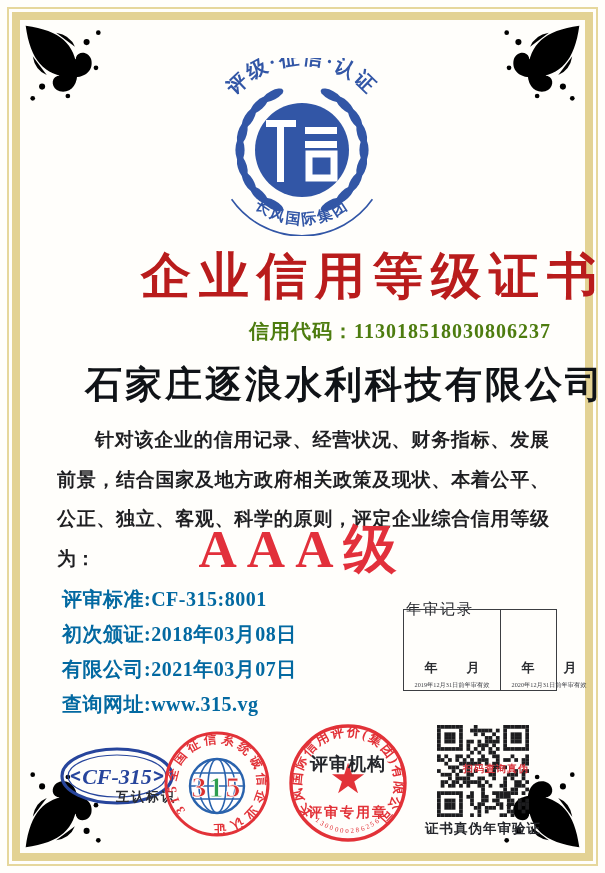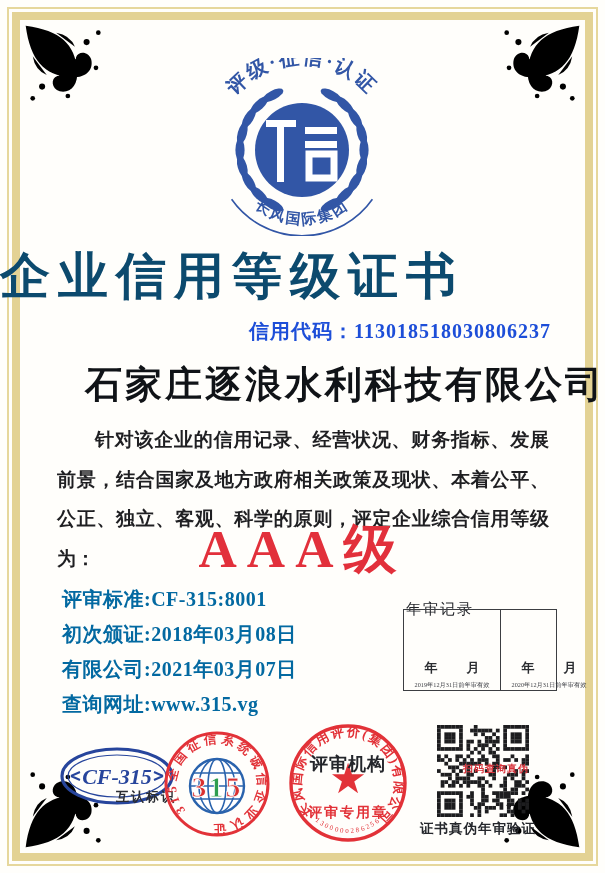--- a/index.html
+++ b/index.html
@@ -11,23 +11,23 @@
   .outer-line{position:absolute;inset:7px;border:2px solid #e6d79c;pointer-events:none;}
   .frame{position:absolute;inset:12px;border:8px solid #e3d294;pointer-events:none;}
   .corner{position:absolute;width:82px;height:82px;}
   .corner.tl{left:21px;top:21px;}
   .corner.tr{right:21px;top:21px;transform:scaleX(-1);}
   .corner.bl{left:21px;bottom:21px;transform:scaleY(-1);}
   .corner.br{right:21px;bottom:21px;transform:scale(-1,-1);}
 
   .abs{position:absolute;}
   .logo{left:192px;top:58px;width:220px;height:178px;}
-  .cert-title{left:0;right:0;top:243px;text-align:left;font-size:50px;font-weight:bold;
-    color:#0c4a6e;letter-spacing:8px;}
-  .credit-code{right:54px;top:318px;font-size:20px;font-weight:bold;color:#1d4ed8;letter-spacing:1px;}
+  .cert-title{left:0;right:0;top:243px;text-align:right;font-size:50px;font-weight:bold;
+    color:#b91c1c;letter-spacing:8px;}
+  .credit-code{right:54px;top:318px;font-size:20px;font-weight:bold;color:#4d7c0f;letter-spacing:1px;}
   .company{left:0;right:0;top:360px;text-align:right;font-size:37px;font-weight:bold;
     color:#101317;letter-spacing:3px;}
   .body-text{left:57px;right:56px;top:420px;font-size:19px;line-height:2.08;
     color:#1f1f22;font-weight:600;text-align:justify;text-indent:2em;}
   .grade{left:0;right:0;top:514px;text-align:center;font-size:53px;font-weight:bold;
     color:#e2303b;letter-spacing:10px;}
   .details{left:62px;top:586px;font-size:20px;font-weight:bold;color:#0369a1;}
   .details div{margin-bottom:8px;letter-spacing:0.5px;}
 
   .annual-label{left:406px;top:600px;font-size:15px;font-weight:normal;color:#23252a;letter-spacing:2px;}
@@ -37,21 +37,21 @@
   .ym-row{display:flex;justify-content:space-around;padding:0 6px;font-size:13px;font-weight:bold;color:#2a2c30;margin-bottom:1px;}
   .tiny-note{font-size:8px;color:#3c3e44;text-align:center;white-space:nowrap;transform:scale(0.78);transform-origin:center bottom;margin-bottom:1px;}
 
   .cf315{left:58px;top:745px;width:118px;height:62px;}
   .cf-caption{left:58px;top:788px;width:118px;text-align:right;font-size:13px;font-weight:bold;color:#2b2d33;letter-spacing:2px;}
   .globe-seal{left:162px;top:729px;width:110px;height:110px;}
   .red-seal{left:286px;top:721px;width:124px;height:124px;}
   .org-label{left:286px;top:752px;width:124px;text-align:center;font-size:18px;font-weight:bold;color:#24262b;letter-spacing:1px;z-index:3;}
   .qr-wrap{left:437px;top:725px;width:92px;height:92px;}
   .qr-overlay{left:437px;top:762px;width:92px;text-align:right;font-size:10px;font-weight:bold;color:#d8333b;letter-spacing:1px;z-index:3;}
-  .qr-caption{left:420px;top:820px;width:126px;font-size:13.5px;font-weight:bold;color:#25272c;letter-spacing:1px;}
+  .qr-caption{left:420px;top:820px;width:126px;text-align:center;font-size:13.5px;font-weight:bold;color:#25272c;letter-spacing:1px;}
 
   svg text{font-family:"Liberation Serif","DejaVu Serif",serif;}
 </style>
 </head>
 <body>
 
 <div class="page">
 
   <svg width="0" height="0" style="position:absolute" aria-hidden="true">
     <defs>

